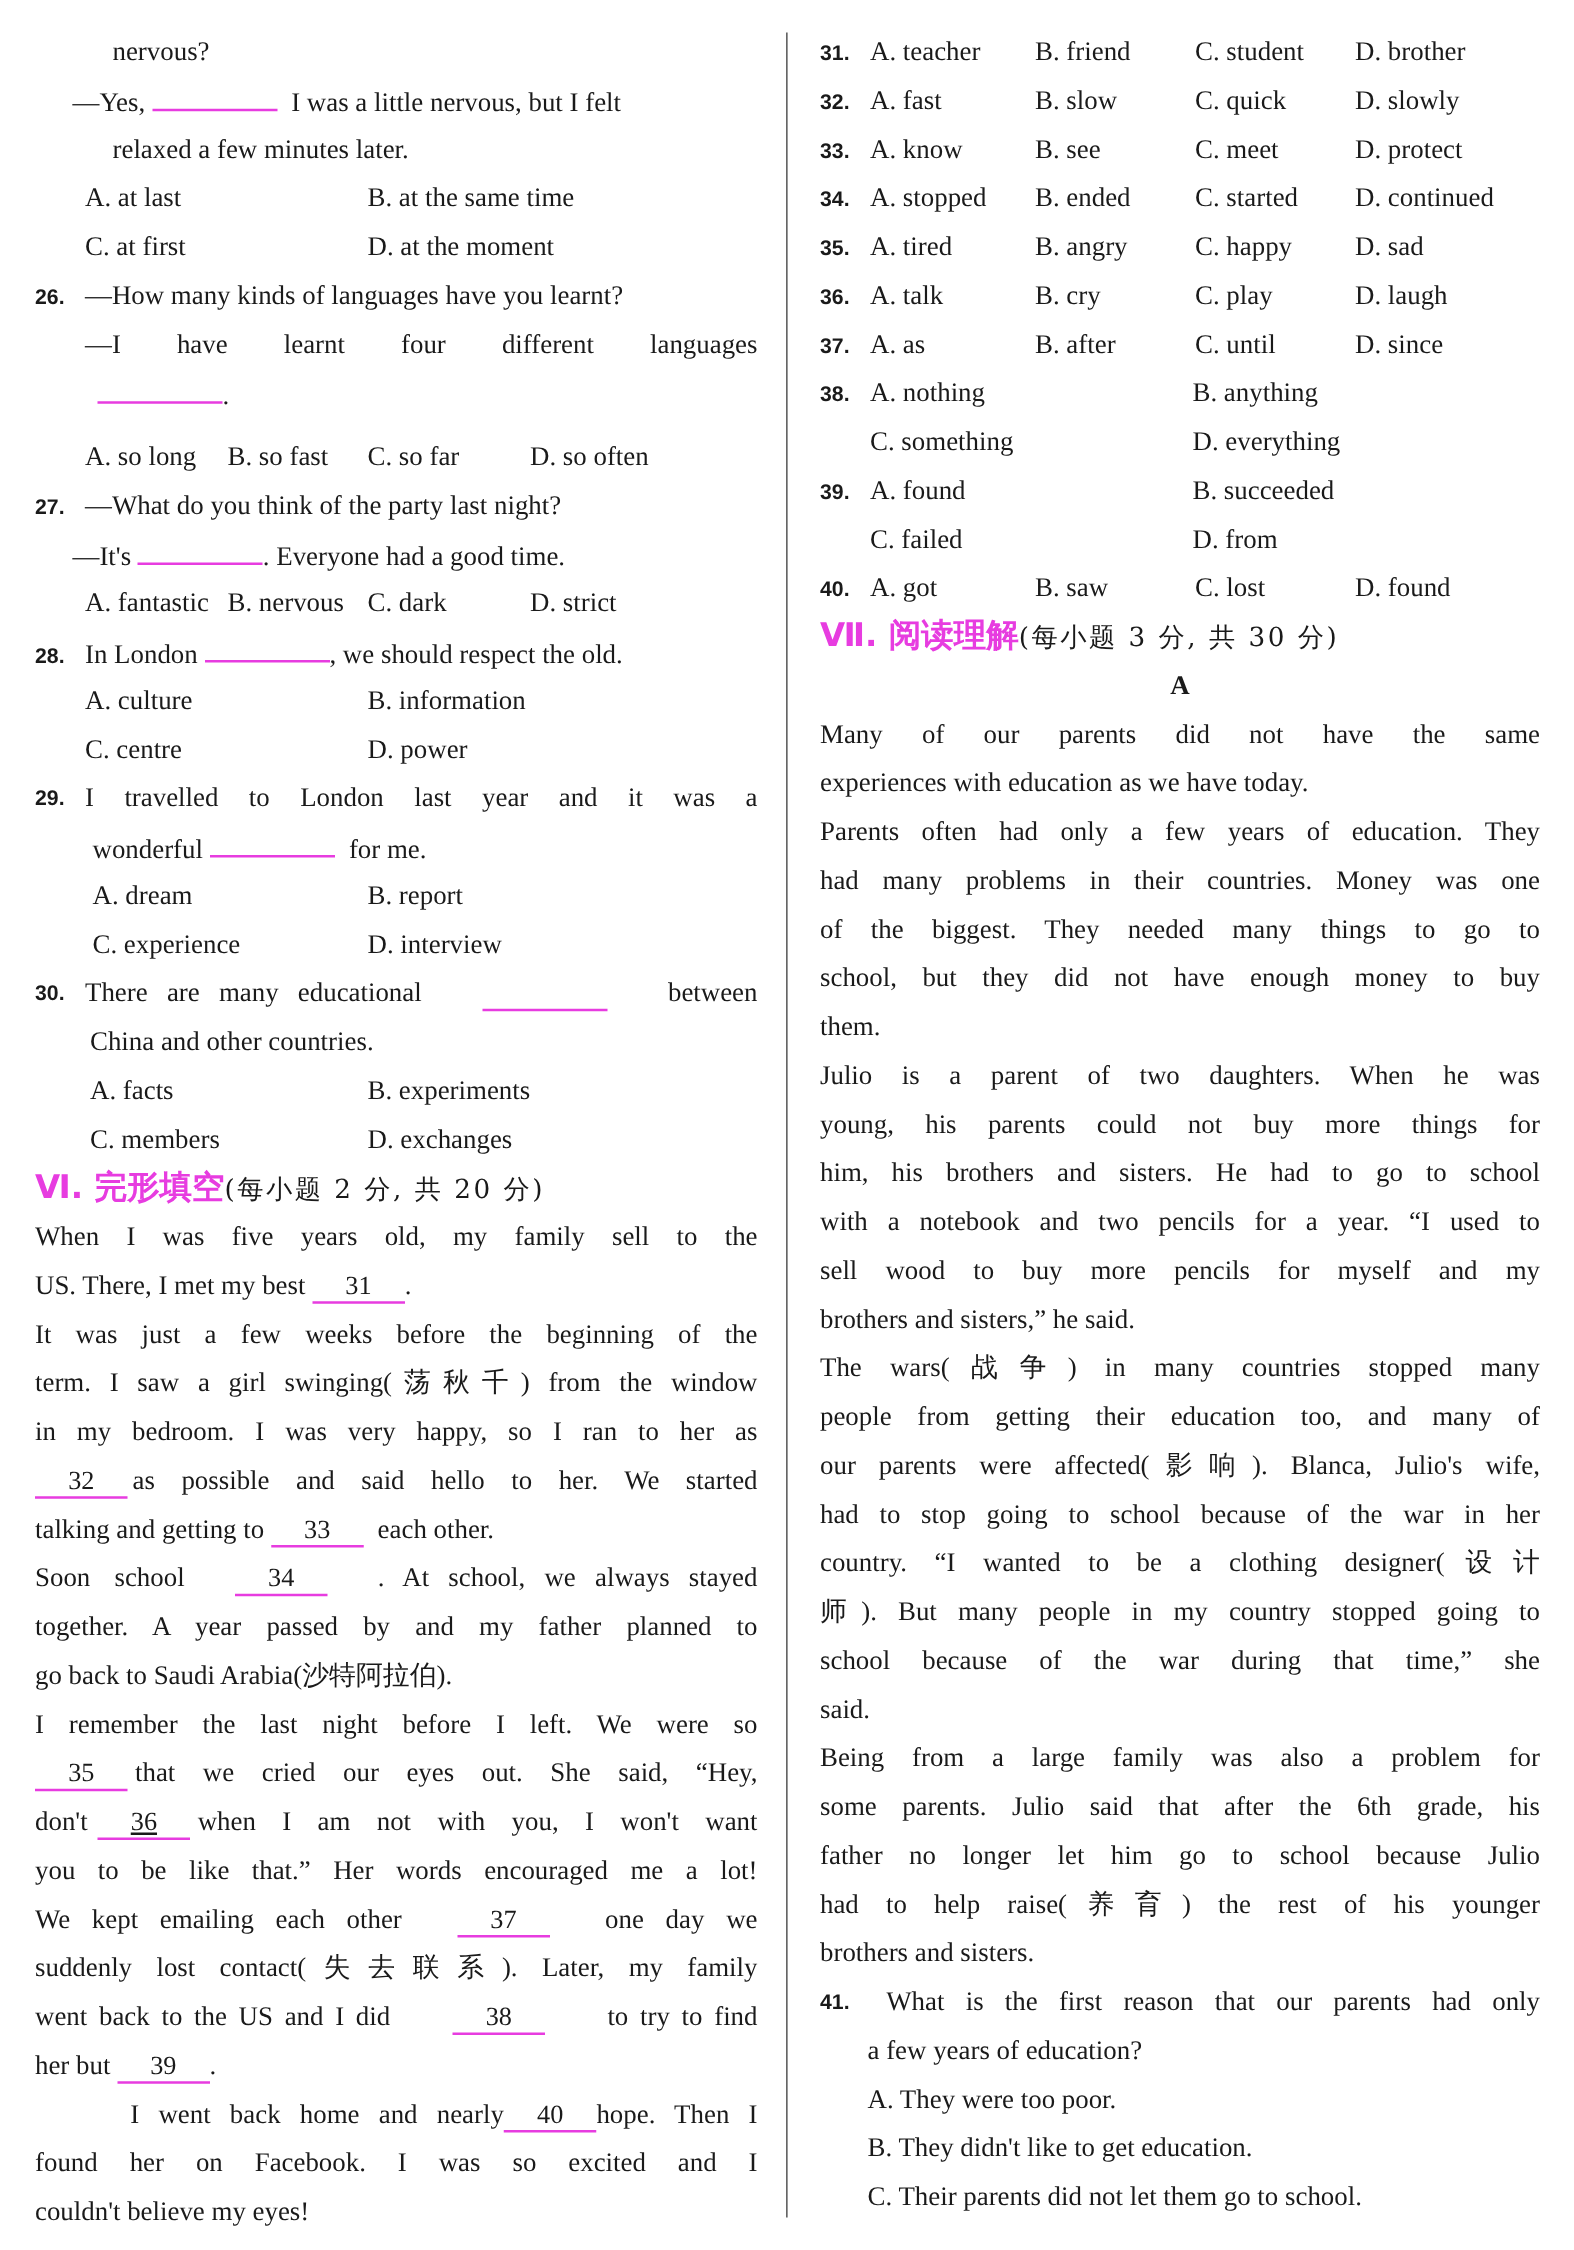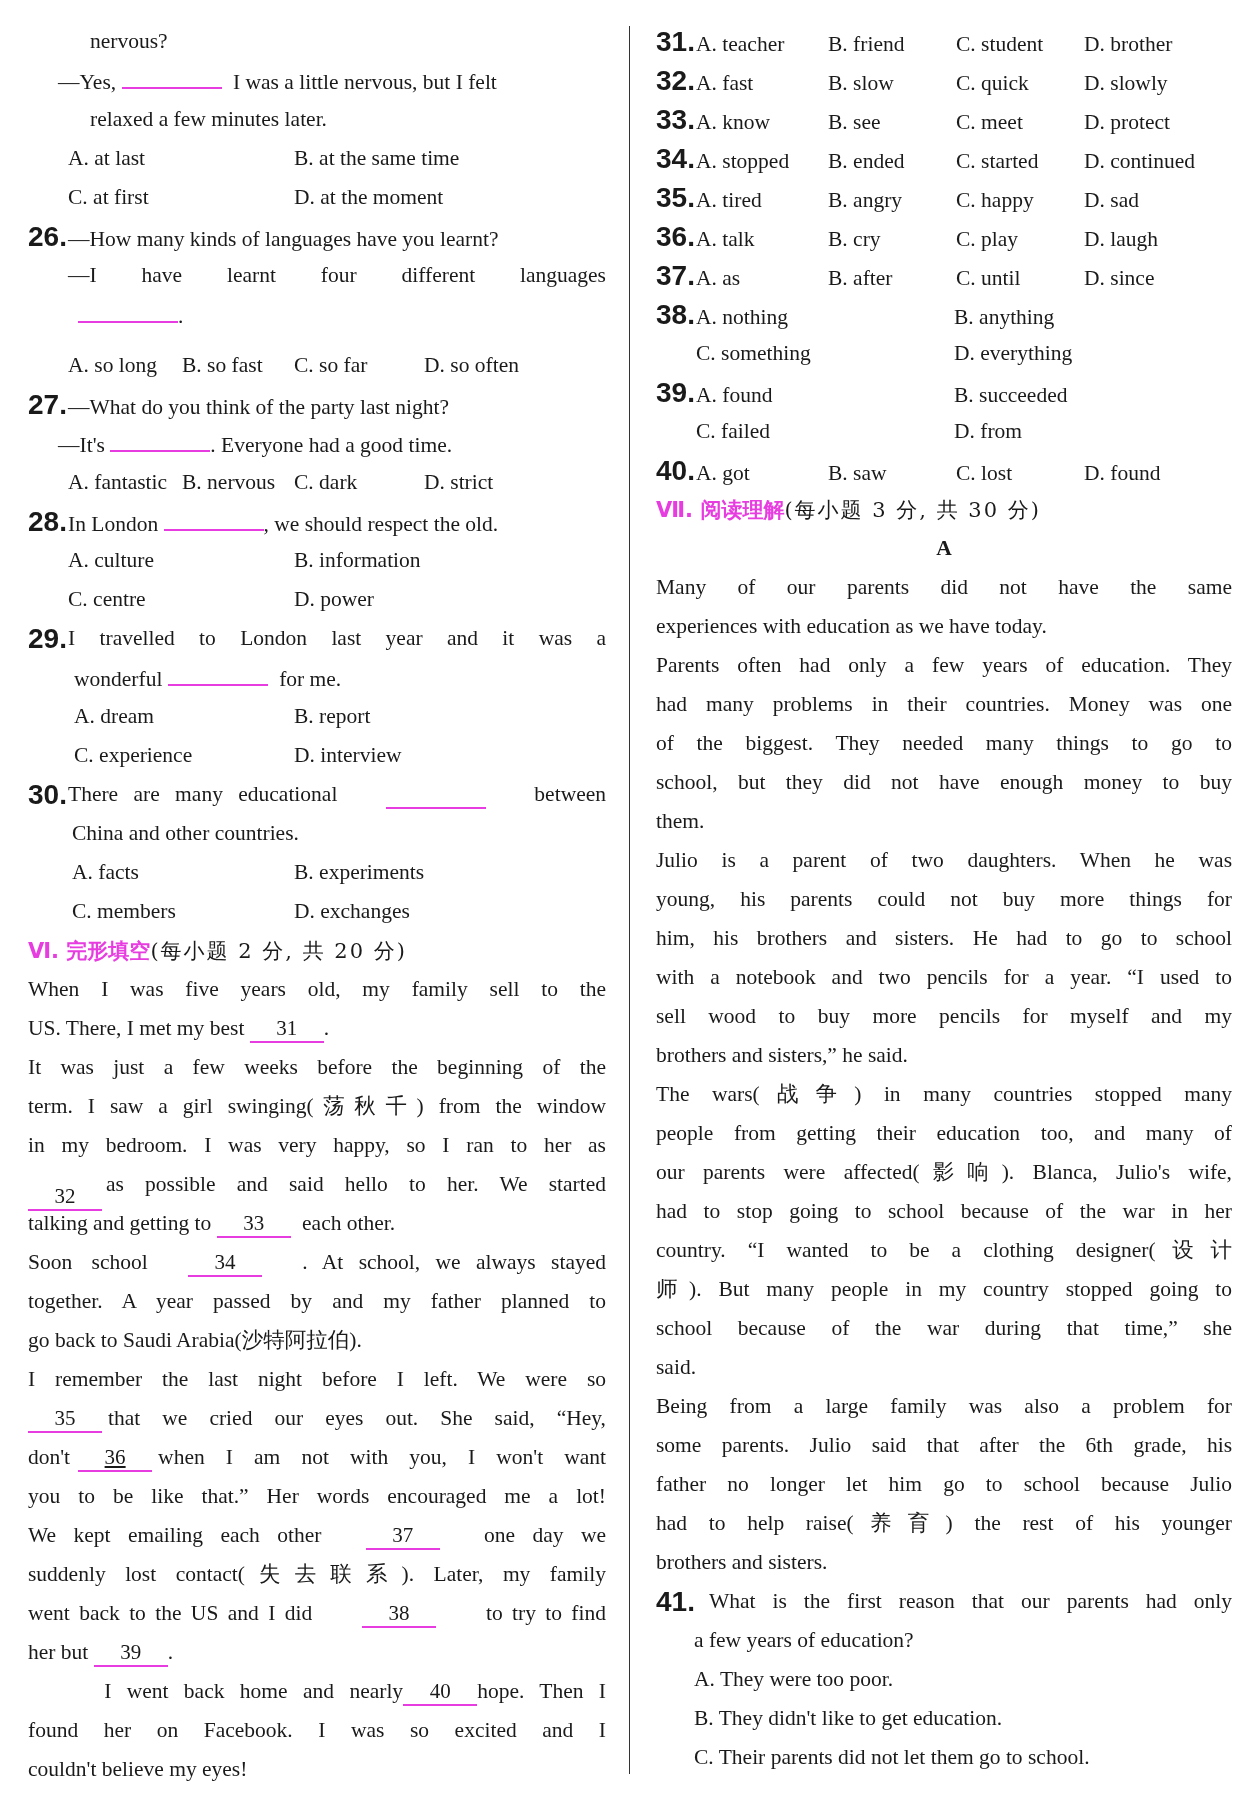--- a/index.html
+++ b/index.html
@@ -9,30 +9,30 @@
     color: #1a1a1a;
   }
   .col { position: absolute; top: 22px; }
   .left { left: 28px; width: 578px; }
   .right { left: 656px; width: 576px; }
   .divider { position: absolute; left: 629px; top: 26px; width: 1px; height: 1748px; background: #333; }
   .line { height: 39px; line-height: 39px; font-size: 21.5px; white-space: nowrap; }
   .just { text-align: justify; text-align-last: justify; white-space: normal; height: 39px; overflow: hidden; }
   .indent1 { padding-left: 62px; }
   .indent0 { padding-left: 40px; }
-  .qnum { font-family: "Liberation Sans", "DejaVu Sans", sans-serif; font-weight: bold; font-size: 28px; display: inline-block; width: 40px; }
+  .qnum { font-family: "Liberation Sans", "DejaVu Sans", sans-serif; font-weight: bold; font-size: 17px; display: inline-block; width: 40px; }
   .qnum-r { width: 40px; }
   .blank { display: inline-block; border-bottom: 2px solid #e73ce0; width: 100px; height: 26px; vertical-align: baseline; text-align: center; font-size: 21px; line-height: 26px; }
   .blank.num { width: 74px; }
   .opt { display: inline-block; }
   .r-opt-a { width: 132px; display:inline-block; }
   .r-opt-b { width: 128px; display:inline-block; }
   .r-opt-c { width: 128px; display:inline-block; }
   .section-title { height: 39px; line-height: 39px; font-size: 22px; white-space: nowrap; }
-  .section-title .pink { color: #e73ce0; font-family: "DejaVu Sans", sans-serif; font-weight: bold; font-size: 21px; }
+  .section-title .pink { color: #e73ce0; font-family: "DejaVu Sans", sans-serif; font-weight: bold; font-size: 26px; }
   .section-title .rest { font-family: "DejaVu Serif", serif; font-size: 21px; letter-spacing: 2px; }
   .center { text-align: center; font-weight: bold; }
 </style>
 </head>
 <body>
 
 <div class="divider"></div>
 
 <div class="col left">
 
@@ -121,21 +121,21 @@
 
   <div class="line just">When I was five years old, my family sell to the</div>
   <div class="line">
     <span>US. There, I met my best</span>
     <span class="blank num">31</span><span>.</span>
   </div>
   <div class="line just">It was just a few weeks before the beginning of the</div>
   <div class="line just">term. I saw a girl swinging(荡秋千) from the window</div>
   <div class="line just">in my bedroom. I was very happy, so I ran to her as</div>
   <div class="line" style="display:flex;">
-    <span class="blank num" style="margin-top:18px;">32</span>
+    <span class="blank num" style="margin-top:6px;">32</span>
     <span class="just" style="flex:1; padding-left:4px;">as possible and said hello to her. We started</span>
   </div>
   <div class="line">
     <span>talking and getting to</span>
     <span class="blank num">33</span>
     <span style="padding-left:6px;">each other.</span>
   </div>
   <div class="line" style="display:flex; justify-content:space-between;">
     <span style="word-spacing:14px;">Soon school</span>
     <span class="blank num" style="margin-top:6px;">34</span>

